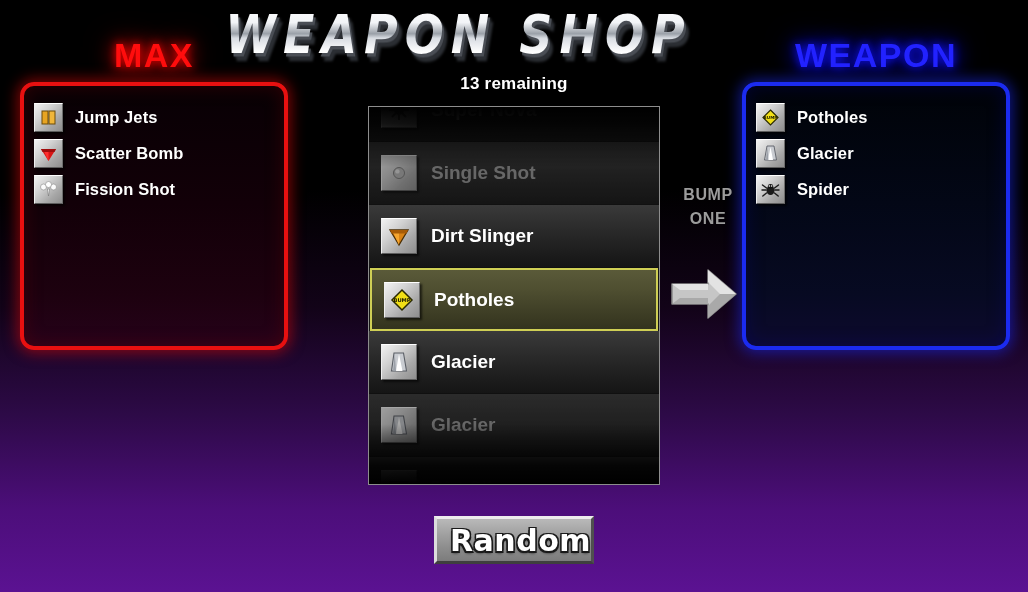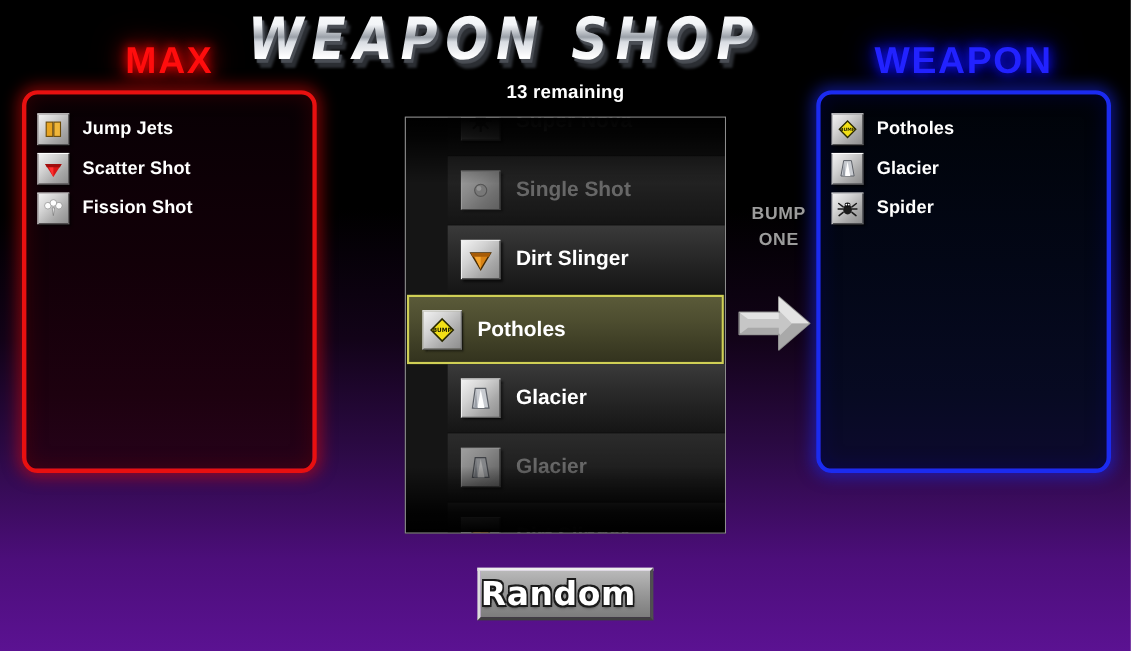--- a/index.html
+++ b/index.html
@@ -44,21 +44,21 @@
   #player-right { left:742px; width:268px; }
 
   .player-name {
     text-align:center; font-size:34px; font-weight:bold;
     letter-spacing:1.5px; line-height:34px; margin-bottom:10px;
   }
   #max-name   { color:#ff0d0d; text-shadow:0 0 10px #ff0000,0 0 20px #bb0000,0 0 30px #880000; }
   #bobby-name { color:#2222ff; text-shadow:0 0 10px #1111ff,0 0 20px #0000cc,0 0 30px #000099; }
 
   .player-box {
-    position:relative; height:348px; border-radius:14px;
+    position:relative; height:268px; border-radius:14px;
     padding:13px 10px 10px 10px;
   }
   #max-box {
     border:4px solid #e81010;
     background:linear-gradient(to bottom,#080004 0%,#120008 45%,#1d010f 80%,#26021a 100%);
     box-shadow:0 0 14px 3px rgba(220,10,10,.55), inset 0 0 18px rgba(120,0,0,.35);
   }
   #bobby-box {
     border:4px solid #1b2bf0;
     background:linear-gradient(to bottom,#000308 0%,#030716 45%,#070a22 80%,#0d0a2e 100%);
@@ -87,21 +87,20 @@
   #shop-list {
     position:absolute; left:368px; top:106px; width:292px; height:379px;
     border:1px solid #8d8d8d; overflow:hidden; background:#151515;
   }
   #shop-scroll { position:relative; }
   .shop-row {
     position:relative; height:63px; display:flex; align-items:center;
     padding-left:12px;
     background:linear-gradient(to bottom,#3a3a3a 0%,#2e2e2e 30%,#222222 62%,#151515 100%);
     border-bottom:1px solid #101010;
-    margin-left:38px;
   }
   .shop-row .wname {
     color:#ffffff; font-size:19px; font-weight:bold; margin-left:14px;
   }
   .shop-row.dim { opacity:.62; }
   .shop-row.dim .wname { color:#9a9a9a; }
   .shop-row.selected {
     background:linear-gradient(to bottom,#5a5a39 0%,#4e4e30 35%,#3f3f26 70%,#33331e 100%);
     border:2px solid #cfcf55; margin:0 1px; height:63px;
   }
@@ -118,21 +117,21 @@
     font-weight:bold; line-height:24px; letter-spacing:.6px;
   }
   #arrow-right { position:absolute; left:668px; top:262px; }
 
   
   #random-button {
     position:absolute; left:434px; top:516px; width:160px; height:48px;
     background:linear-gradient(to bottom,#b9b9b9 0%,#9e9e9e 40%,#8c8c8c 70%,#7c7c7c 100%);
     border-top:3px solid #ededed; border-left:3px solid #dcdcdc;
     border-right:3px solid #4f4f4f; border-bottom:3px solid #3f3f3f;
-    display:flex; align-items:center; justify-content:flex-start;
+    display:flex; align-items:center; justify-content:flex-end;
     cursor:pointer;
   }
   #random-label {
     font-family:"DejaVu Sans", sans-serif;
     font-size:30px; font-weight:bold; color:#ffffff;
     letter-spacing:.5px;
     text-shadow:-1.5px -1.5px 0 #1a1a1a, 1.5px -1.5px 0 #1a1a1a,
                 -1.5px 1.5px 0 #1a1a1a, 1.5px 1.5px 0 #1a1a1a,
                  0 2px 3px rgba(0,0,0,.8);
   }
@@ -160,21 +159,21 @@
     </div>
 
     <div class="owned-row">
       <span class="tile">
         <svg width="19" height="19" viewBox="0 0 19 19">
           <path d="M2 5 L17 5 L9.5 17 Z" fill="#d81515"></path>
           <path d="M4 5 L9.5 17 L9.5 5 Z" fill="#ff3030"></path>
           <path d="M2 5 L17 5 L15.5 8 L3.5 8 Z" fill="#a00d0d"></path>
         </svg>
       </span>
-      <span class="wname">Scatter Shot</span>
+      <span class="wname">Scatter Bomb</span>
     </div>
 
 
     <div class="owned-row">
       <span class="tile">
         <svg width="19" height="19" viewBox="0 0 19 19">
           <path d="M9.5 16 L8.4 9 L10.6 9 Z" fill="#f4f4f4" stroke="#777" stroke-width=".6"></path>
           <circle cx="4.5" cy="7" r="3" fill="#fbfbfb" stroke="#888" stroke-width=".6"></circle>
           <circle cx="14.5" cy="7" r="3" fill="#fbfbfb" stroke="#888" stroke-width=".6"></circle>
           <circle cx="9.5" cy="4.5" r="3" fill="#ffffff" stroke="#888" stroke-width=".6"></circle>

